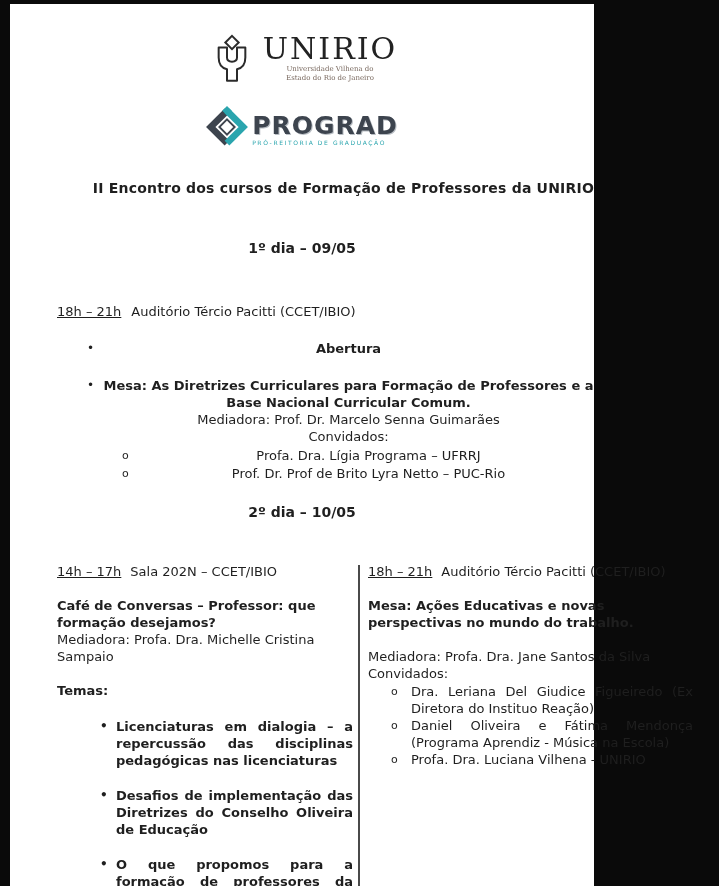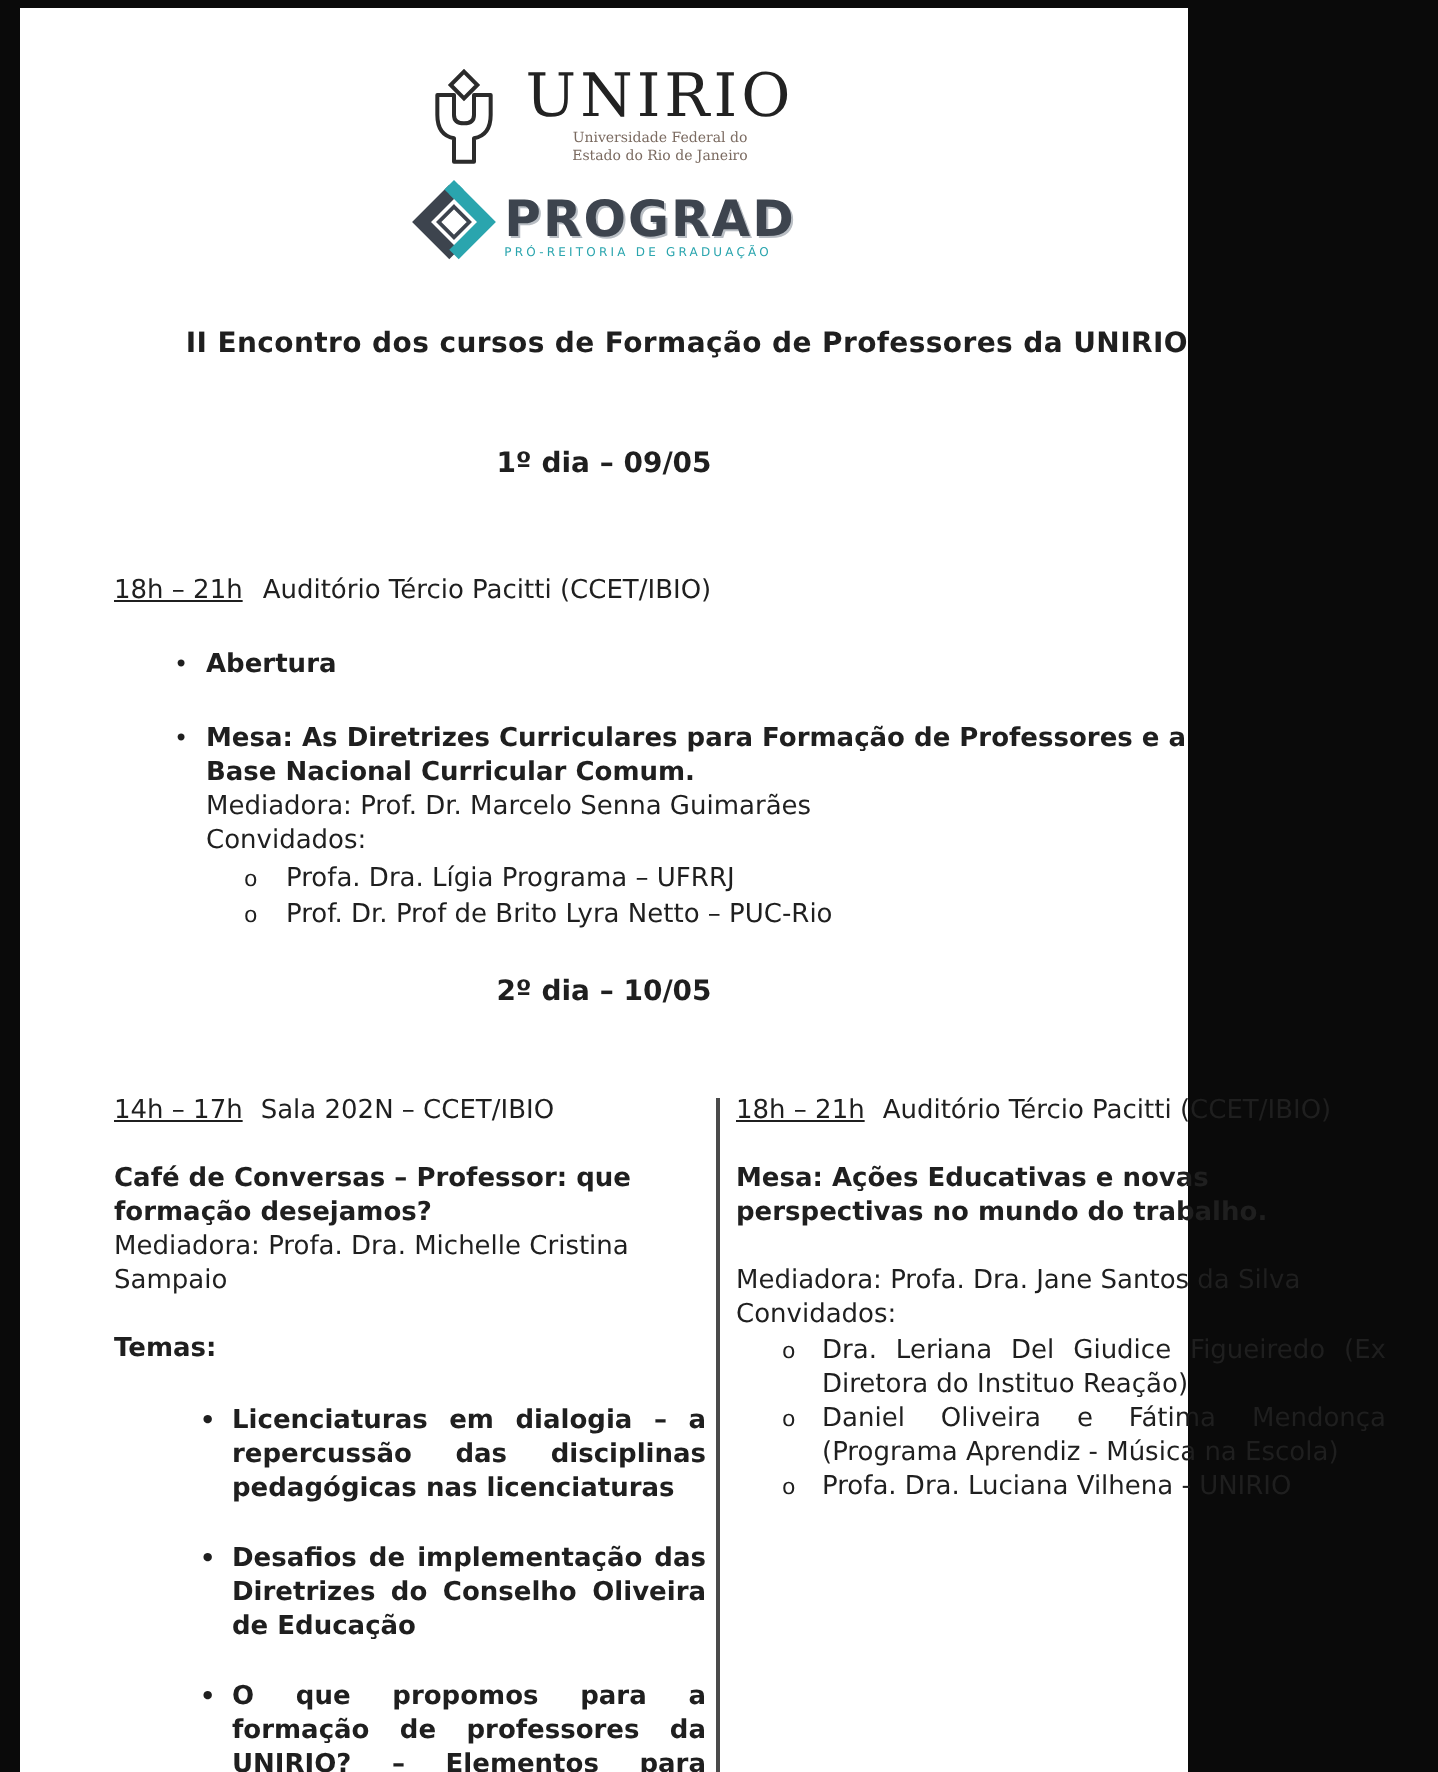--- a/index.html
+++ b/index.html
@@ -21,21 +21,21 @@
 
   
   .logos{padding-top:30px;display:flex;flex-direction:column;align-items:center;}
   .unirio-logo{display:flex;align-items:flex-start;gap:6px;}
   .unirio-word{
     font-family:"DejaVu Serif","Liberation Serif",serif;
     font-size:30px;line-height:30px;letter-spacing:2px;color:#222;
   }
   .unirio-sub{font-family:"DejaVu Serif","Liberation Serif",serif;
     font-size:7px;line-height:8px;color:#7a6a60;text-align:center;margin-top:1px;}
-  .prograd-logo{display:flex;align-items:center;gap:4px;margin-top:0px;}
+  .prograd-logo{display:flex;align-items:center;gap:4px;margin-top:16px;}
   .prograd-word{
     font-size:25px;line-height:25px;font-weight:bold;letter-spacing:1px;
     color:#3d444e;text-shadow:1px 1px 0 #b9bec4;
   }
   .prograd-sub{font-size:6px;line-height:7px;color:#2aa5ae;letter-spacing:1.6px;margin-top:1px;}
 
   
   .doc-title{
     margin:28px 0 0 0;text-align:right;
     font-size:14px;font-weight:bold;letter-spacing:.2px;
@@ -48,21 +48,21 @@
 
   
   .content{font-size:13px;line-height:17px;}
   .session{margin:46px 0 0 47px;font-size:13px;}
   .session .time{text-decoration:underline;}
   .session .loc{margin-left:10px;}
   .bold{font-weight:bold;}
 
   ul{margin:0;padding:0;list-style:none;}
   .disc-list{margin:20px 0 0 75px;font-size:13px;line-height:17px;}
-  .disc-list > li{position:relative;padding-left:18px;margin-bottom:20px;}
+  .disc-list > li{position:relative;padding-left:18px;margin-bottom:20px;text-align:center;}
   .disc-list > li::before{content:"•";position:absolute;left:2px;top:0;font-size:12px;}
   .o-list{margin:2px 0 0 17px;}
   .o-list > li{position:relative;padding-left:23px;margin-bottom:1px;}
   .o-list > li::before{content:"o";position:absolute;left:2px;top:0;font-size:11px;}
 
   
   .columns{
     display:flex;align-items:stretch;
     margin:42px 0 0 47px;width:646px;min-height:368px;
   }
@@ -93,21 +93,21 @@
   <header class="logos">
     <div class="unirio-logo">
       <span>
         <svg width="50" height="52" viewBox="0 0 60 62" fill="none">
           <path d="M30 2 L38 10 L30 18 L22 10 Z" stroke="#2b2b2b" stroke-width="2.4"></path>
           <path d="M14 16 L14 28 Q14 40 24 42 L24 56 L36 56 L36 42 Q46 40 46 28 L46 16 L36 16 L36 28 Q36 33 30 33 Q24 33 24 28 L24 16 Z" stroke="#2b2b2b" stroke-width="2.4" stroke-linejoin="round"></path>
         </svg>
       </span>
       <div>
         <div class="unirio-word">UNIRIO</div>
-        <div class="unirio-sub">Universidade Federal do</div>
+        <div class="unirio-sub">Universidade Vilhena do</div>
         <div class="unirio-sub">Estado do Rio de Janeiro</div>
       </div>
     </div>
     <div class="prograd-logo">
       <span>
         <svg width="42" height="42" viewBox="0 0 44 44" fill="none">
           <path d="M22 5 L5 22 L22 39" stroke="#3d444e" stroke-width="7"></path>
           <path d="M22 5 L39 22 L22 39" stroke="#2aa5ae" stroke-width="7"></path>
           <path d="M22 14 L30 22 L22 30 L14 22 Z" fill="#ffffff" stroke="#3d444e" stroke-width="2"></path>
           <path d="M22 0 L27 5 L22 10 L17 5 Z" fill="#2aa5ae"></path>

